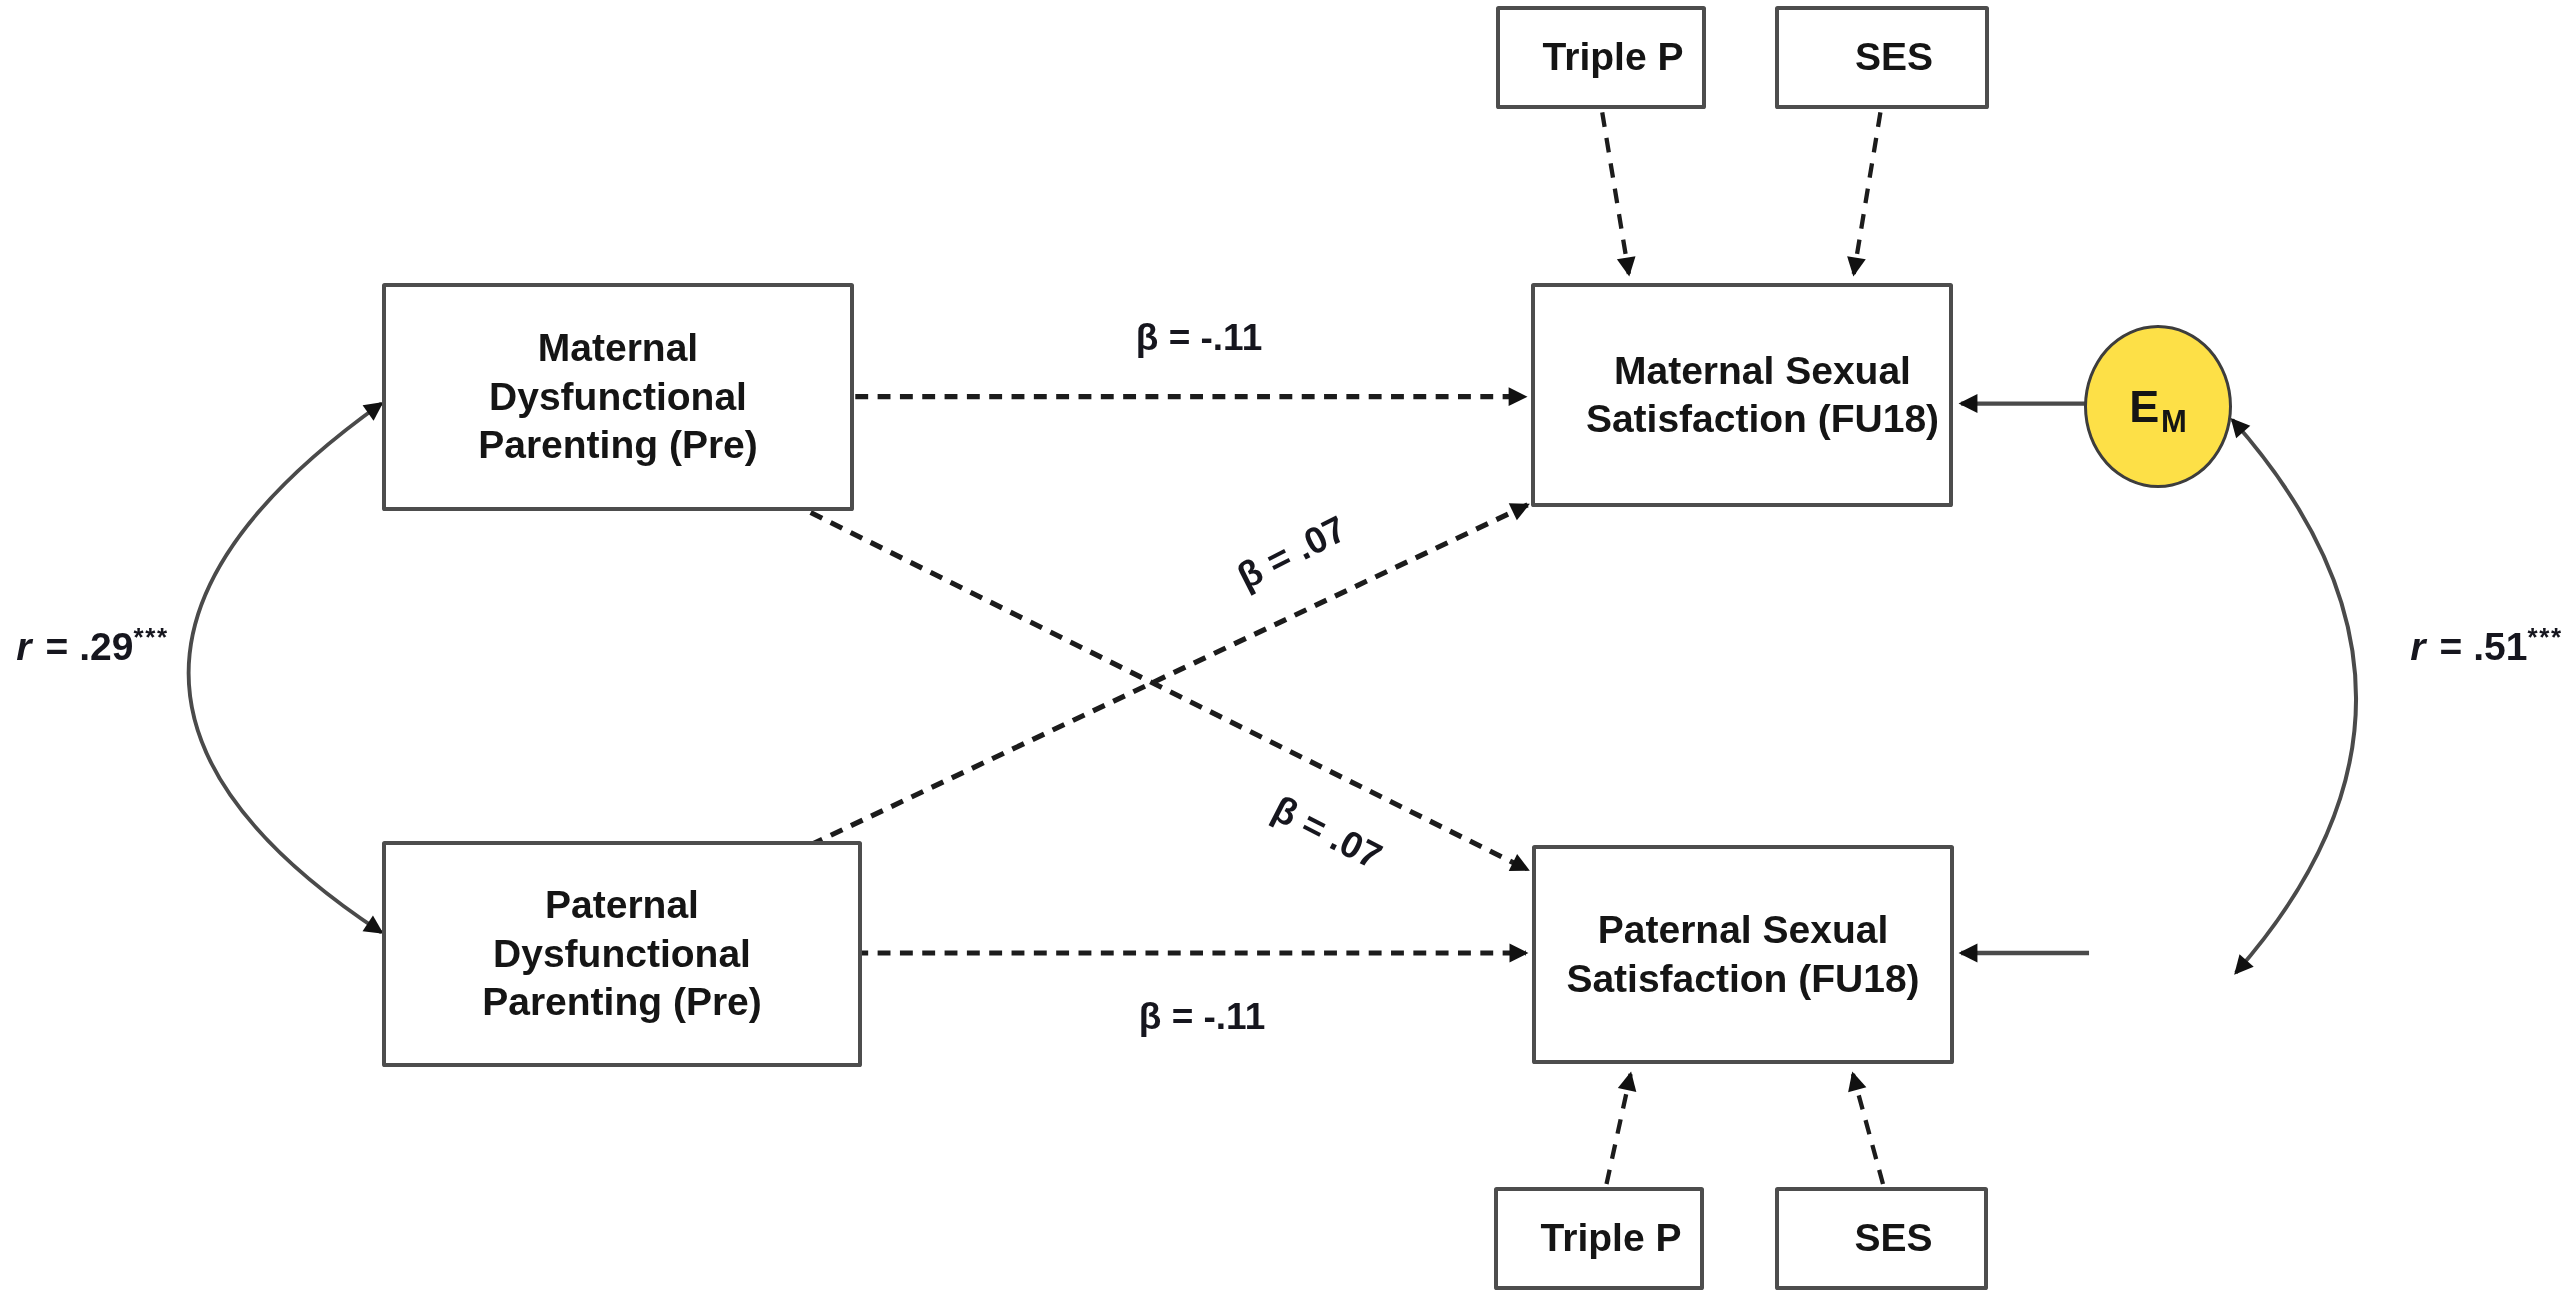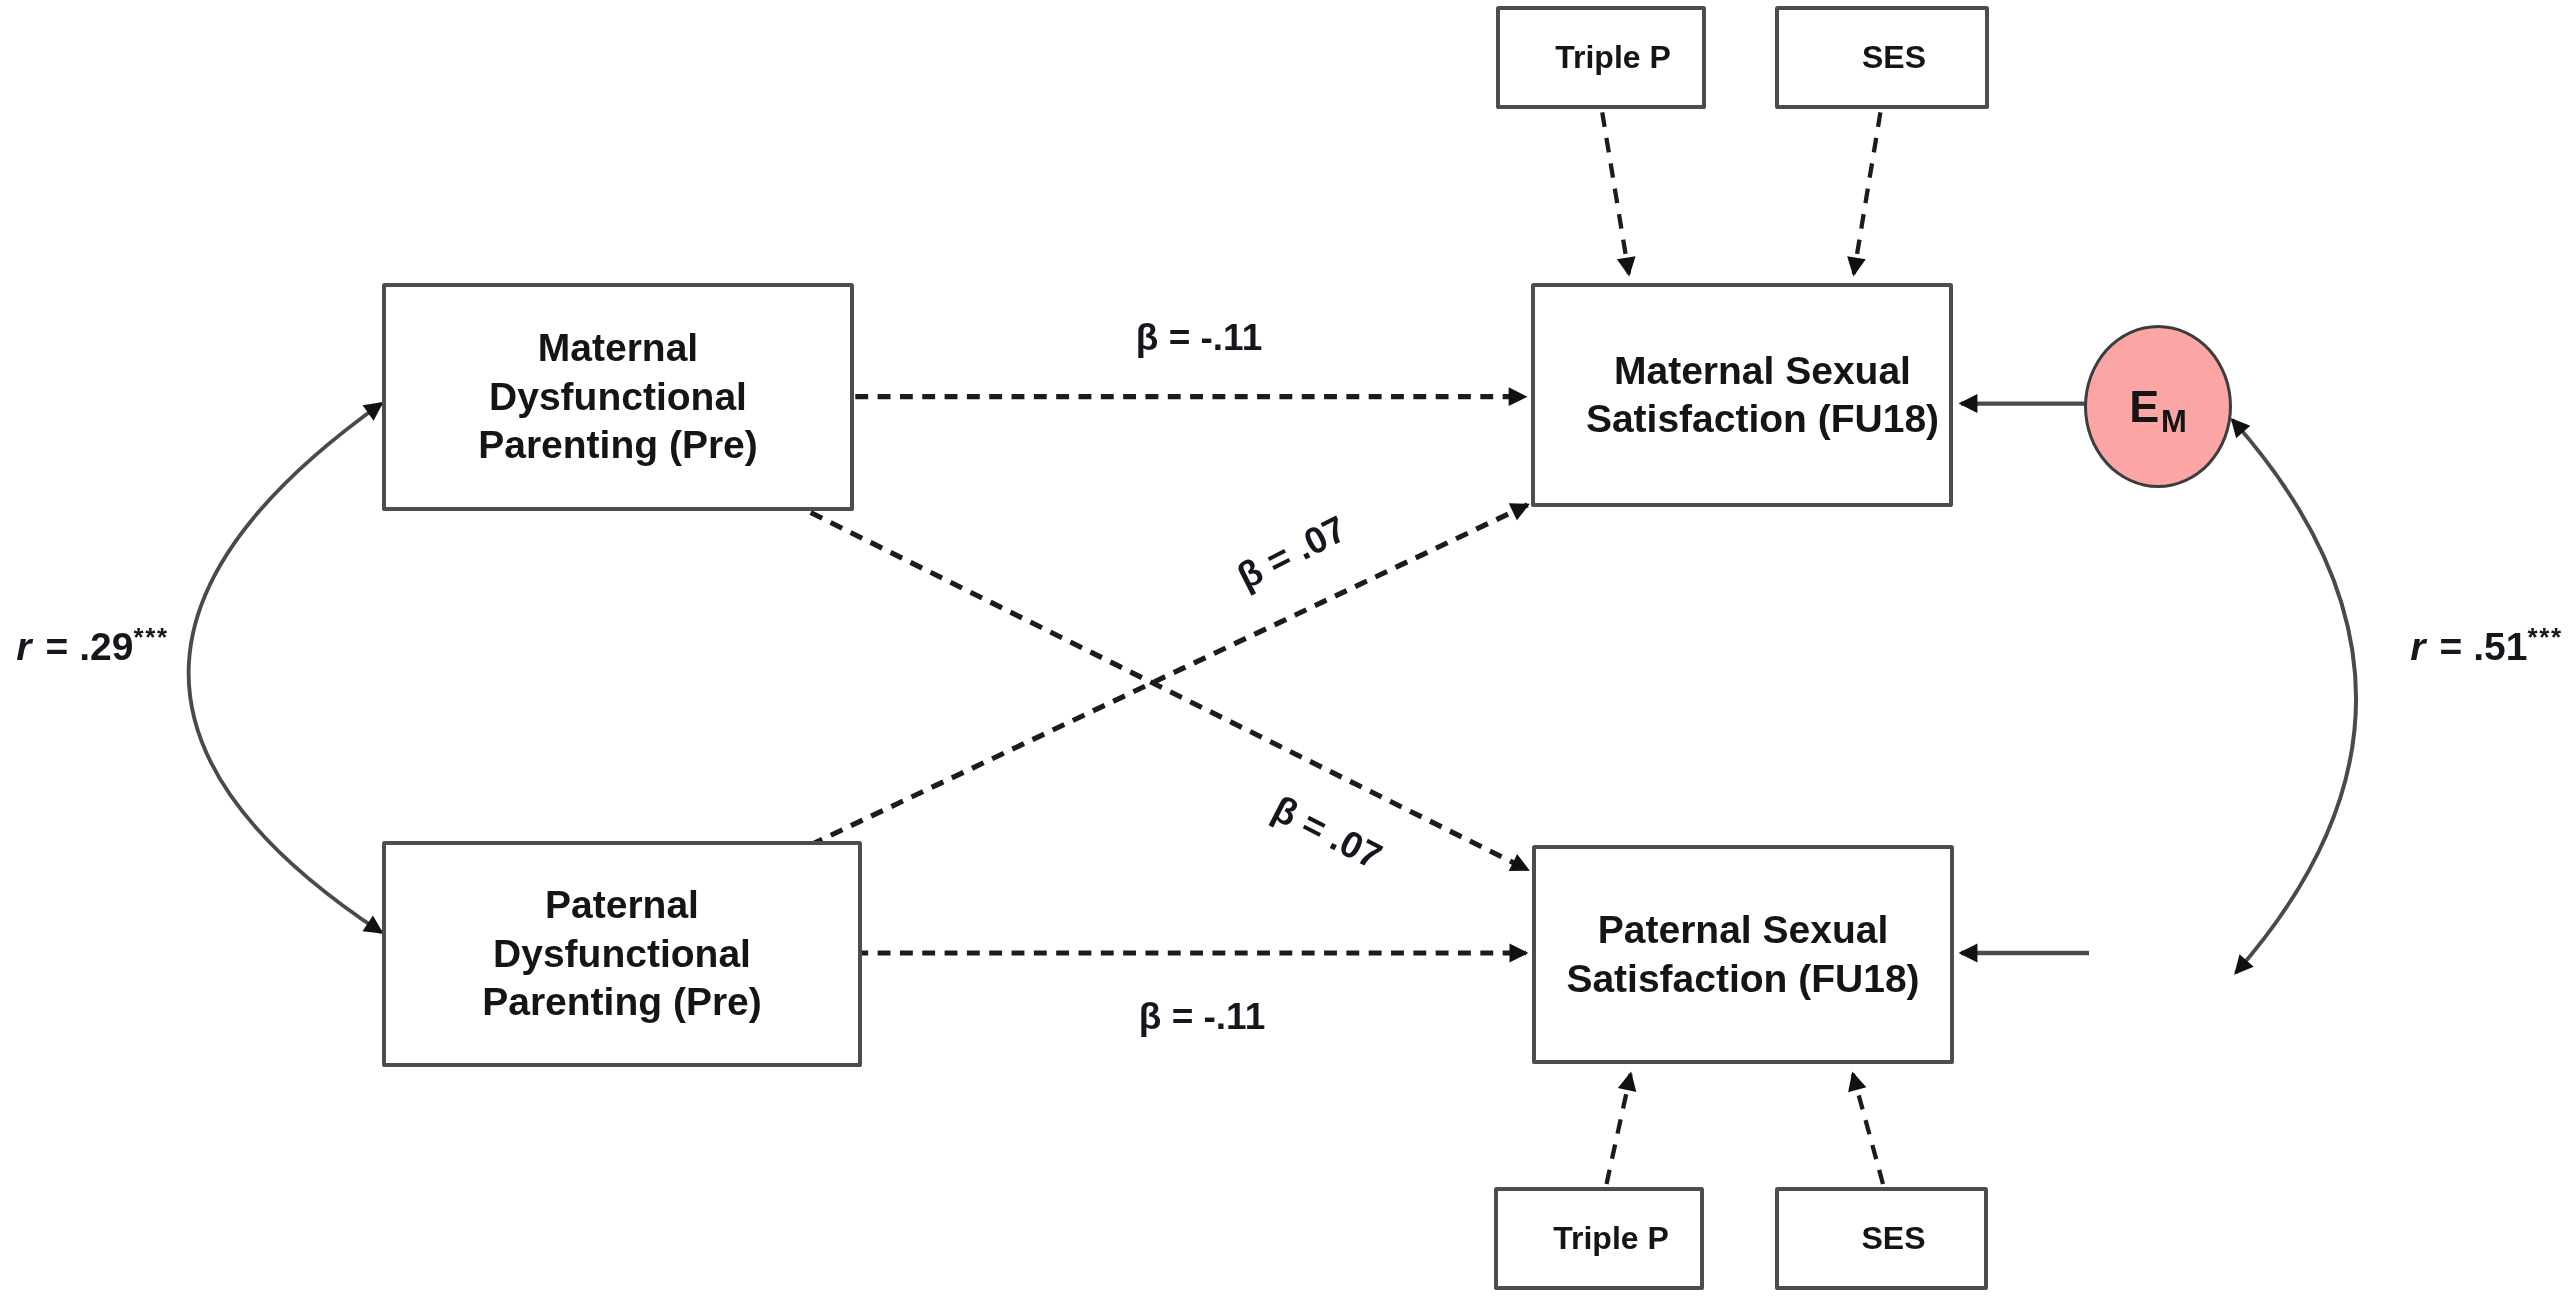--- a/index.html
+++ b/index.html
@@ -31,28 +31,28 @@
     justify-content: center;
     text-align: center;
     font-weight: bold;
     color: #151515;
     z-index: 2;
   }
   .node .node-label {
     white-space: pre-line;
     line-height: 1.24;
   }
-  .small-node { font-size: 32px; padding-left: 24px; }
+  .small-node { font-size: 39px; padding-left: 24px; }
   .big-node   { font-size: 39px; }
   .error-circle {
     position: absolute;
     box-sizing: border-box;
     width: 148px;
     height: 163px;
-    background: #fca5a5;
+    background: #fde047;
     border: 3.4px solid #3d3d3d;
     border-radius: 50%;
     display: flex;
     align-items: center;
     justify-content: center;
     font-weight: bold;
     font-size: 45px;
     color: #151515;
     z-index: 2;
   }

